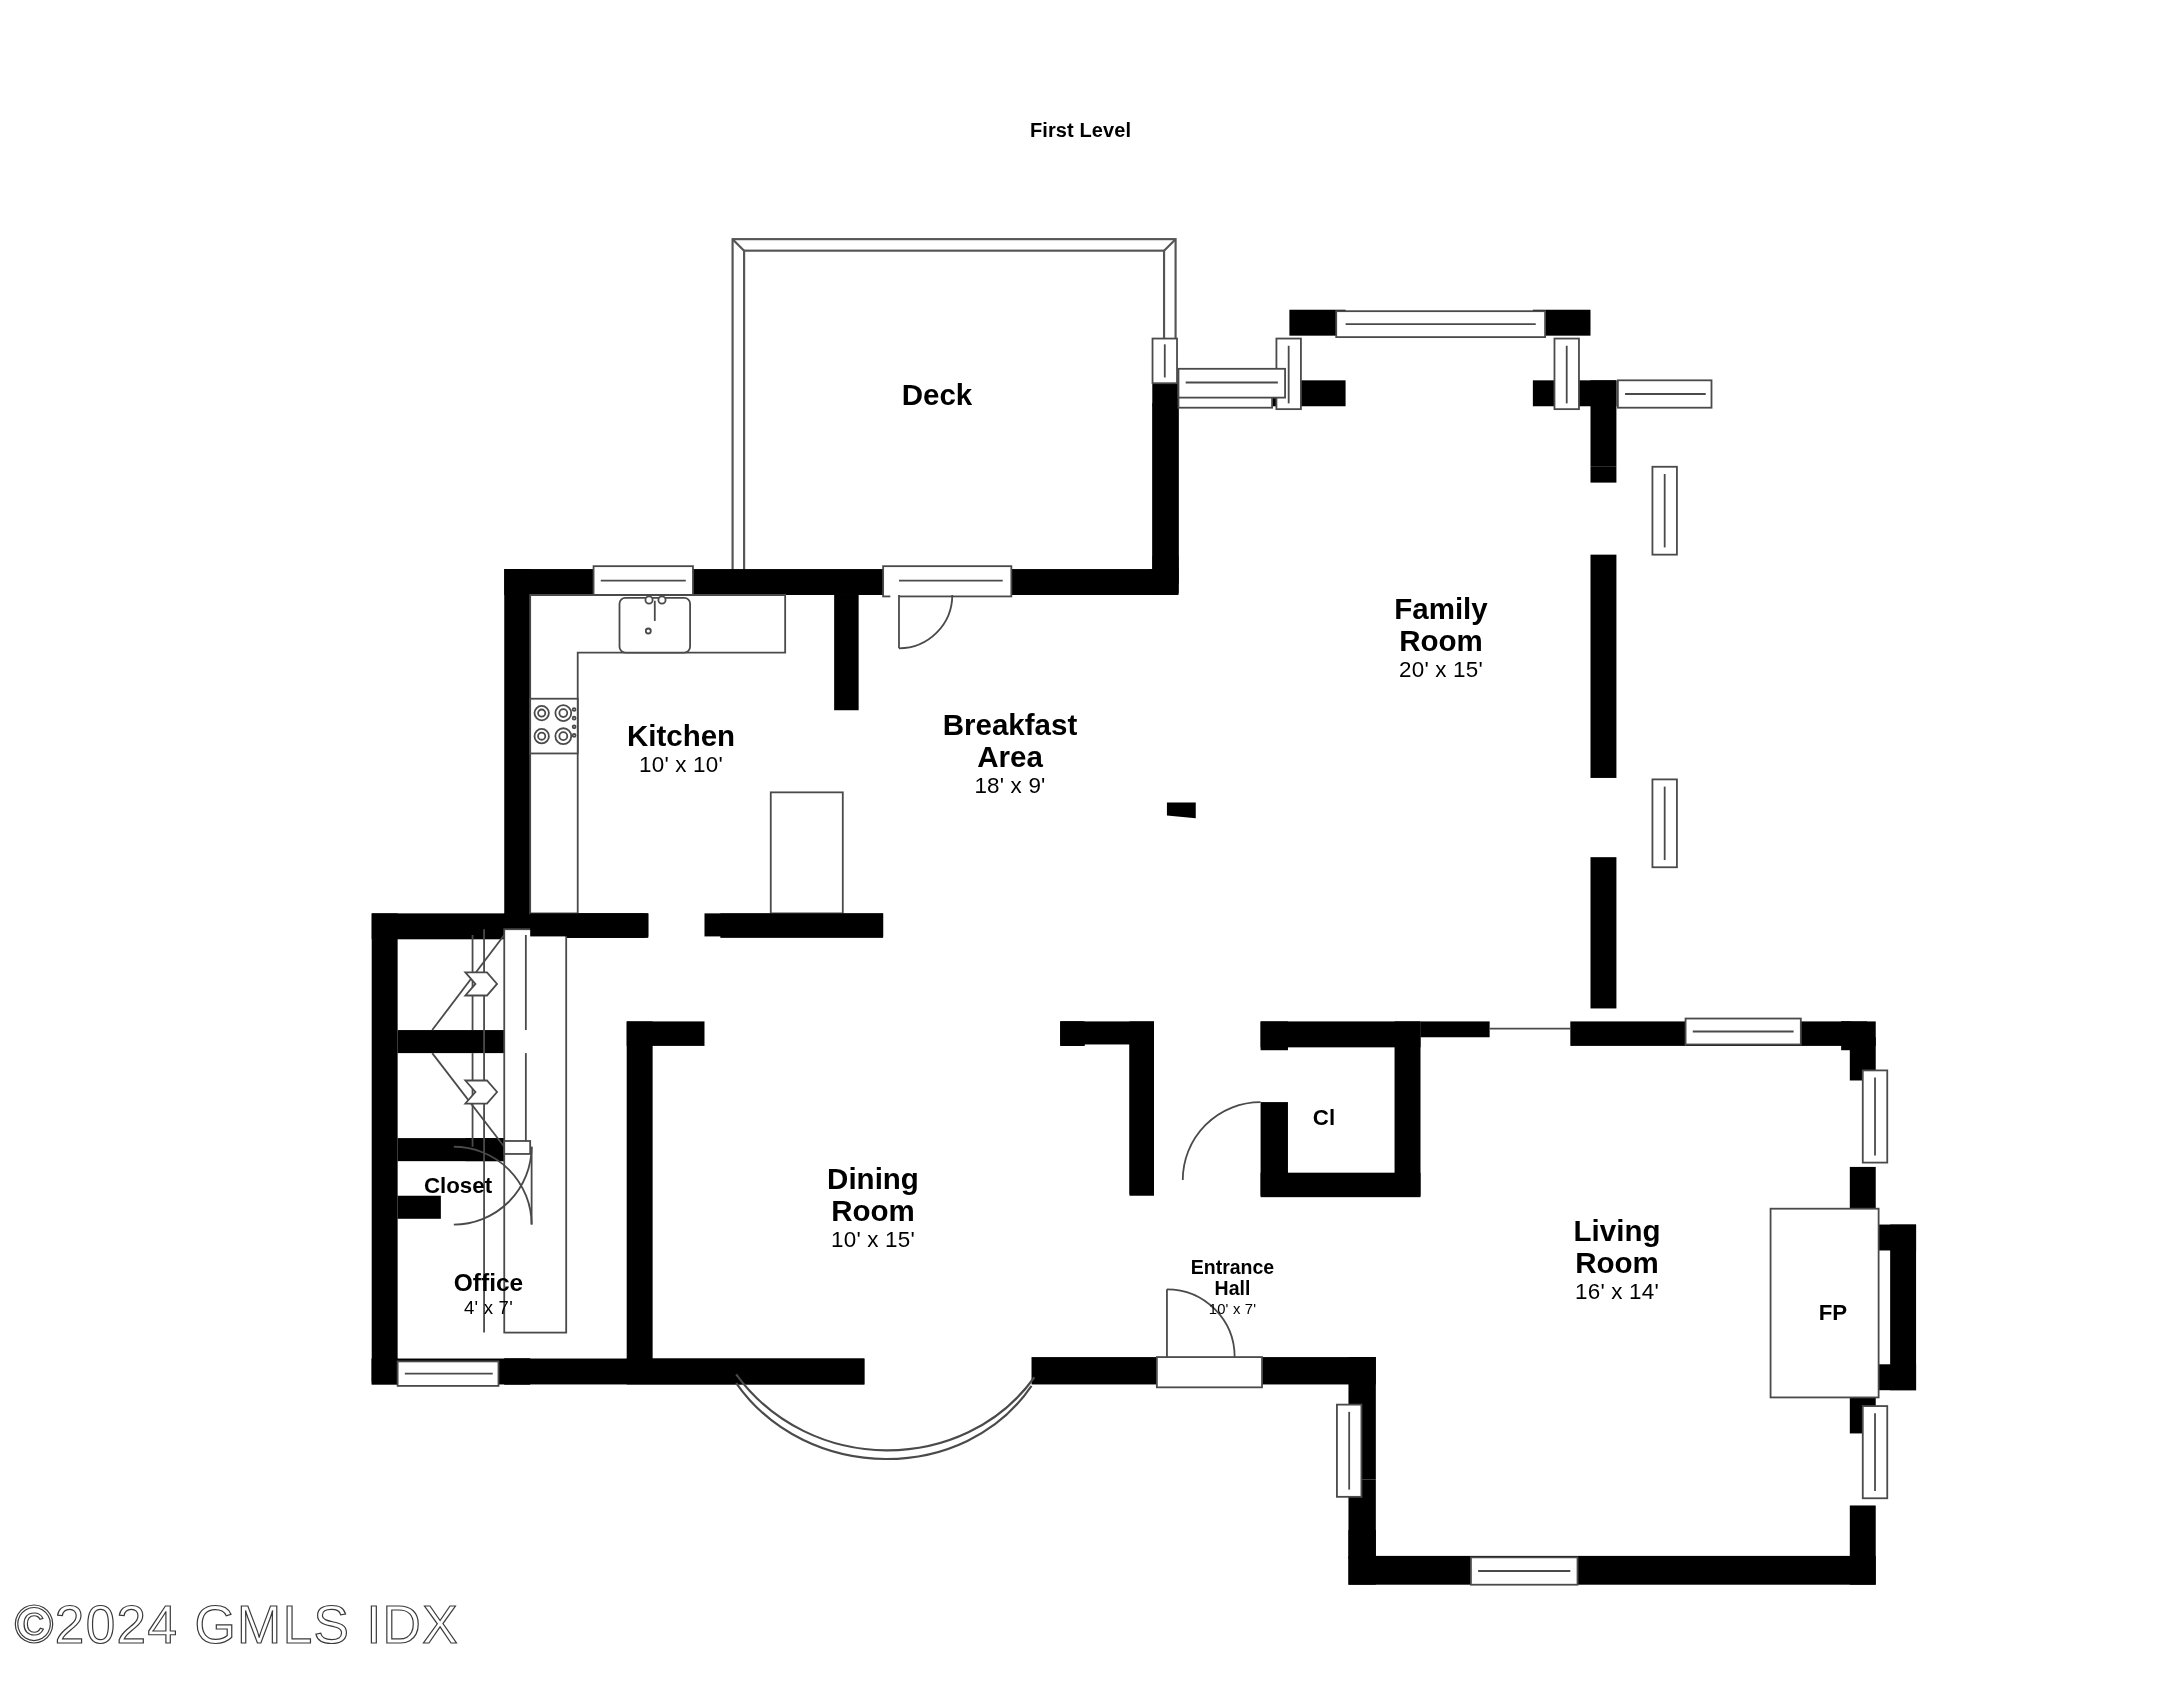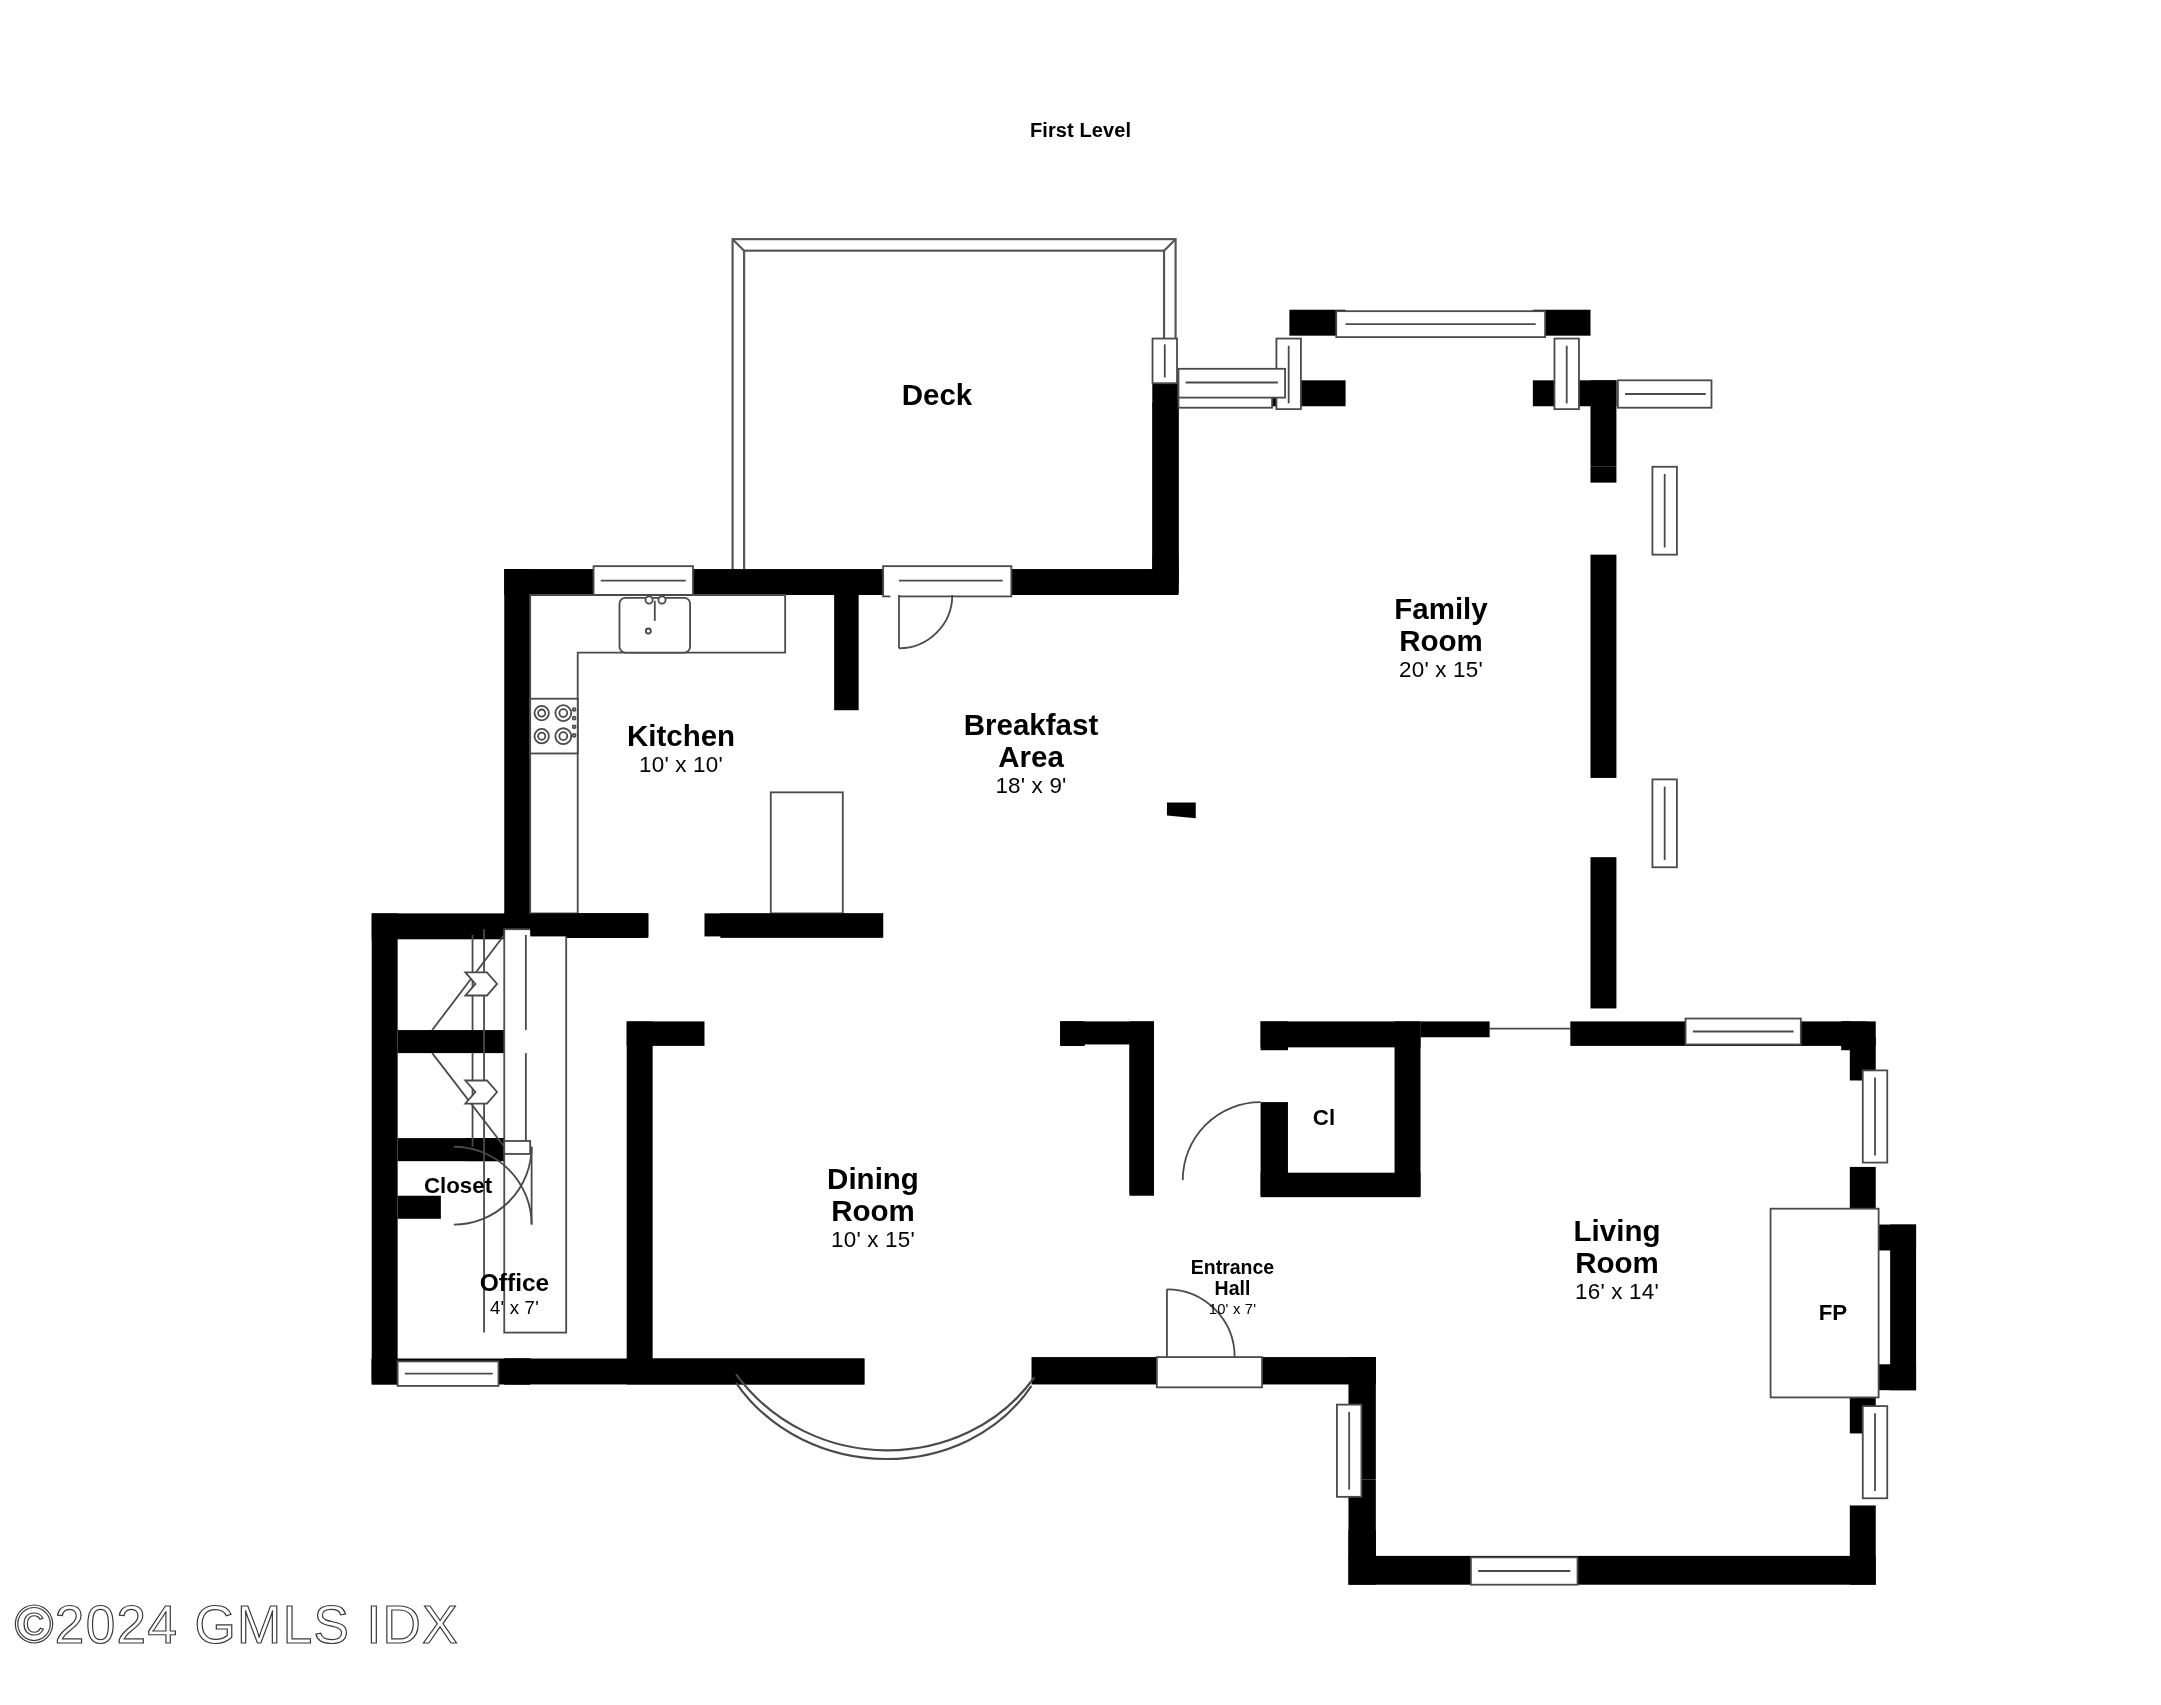--- a/index.html
+++ b/index.html
@@ -331,21 +331,21 @@
 <div class="room-label rl-big" style="left:829px;top:347px;width:216px;">
   <span>Deck</span>
   <span class="dim"></span>
 </div>
 
 <div class="room-label rl-big" style="left:573px;top:688px;width:216px;">
   <span>Kitchen</span>
   <span class="dim">10' x 10'</span>
 </div>
 
-<div class="room-label rl-big" style="left:923px;top:677px;width:216px;">
+<div class="room-label rl-big" style="left:902px;top:677px;width:216px;">
   <span>Breakfast
 Area</span>
   <span class="dim">18' x 9'</span>
 </div>
 
 <div class="room-label rl-big" style="left:1333px;top:561px;width:216px;">
   <span>Family
 Room</span>
   <span class="dim">20' x 15'</span>
 </div>
@@ -361,21 +361,21 @@
 Room</span>
   <span class="dim">16' x 14'</span>
 </div>
 
 <div class="room-label rl-small" style="left:1153px;top:1236px;width:159px;">
   <span>Entrance
 Hall</span>
   <span class="dim">10' x 7'</span>
 </div>
 
-<div class="room-label rl-mid" style="left:428px;top:1244px;width:173px;">
+<div class="room-label rl-mid" style="left:402px;top:1244px;width:173px;">
   <span>Office</span>
   <span class="dim">4' x 7'</span>
 </div>
 
 <div class="room-label rl-tiny" style="left:386px;top:1150px;width:144px;">
   <span>Closet</span>
   <span class="dim"></span>
 </div>
 
 <div class="room-label rl-tiny" style="left:1281px;top:1082px;width:86px;">

